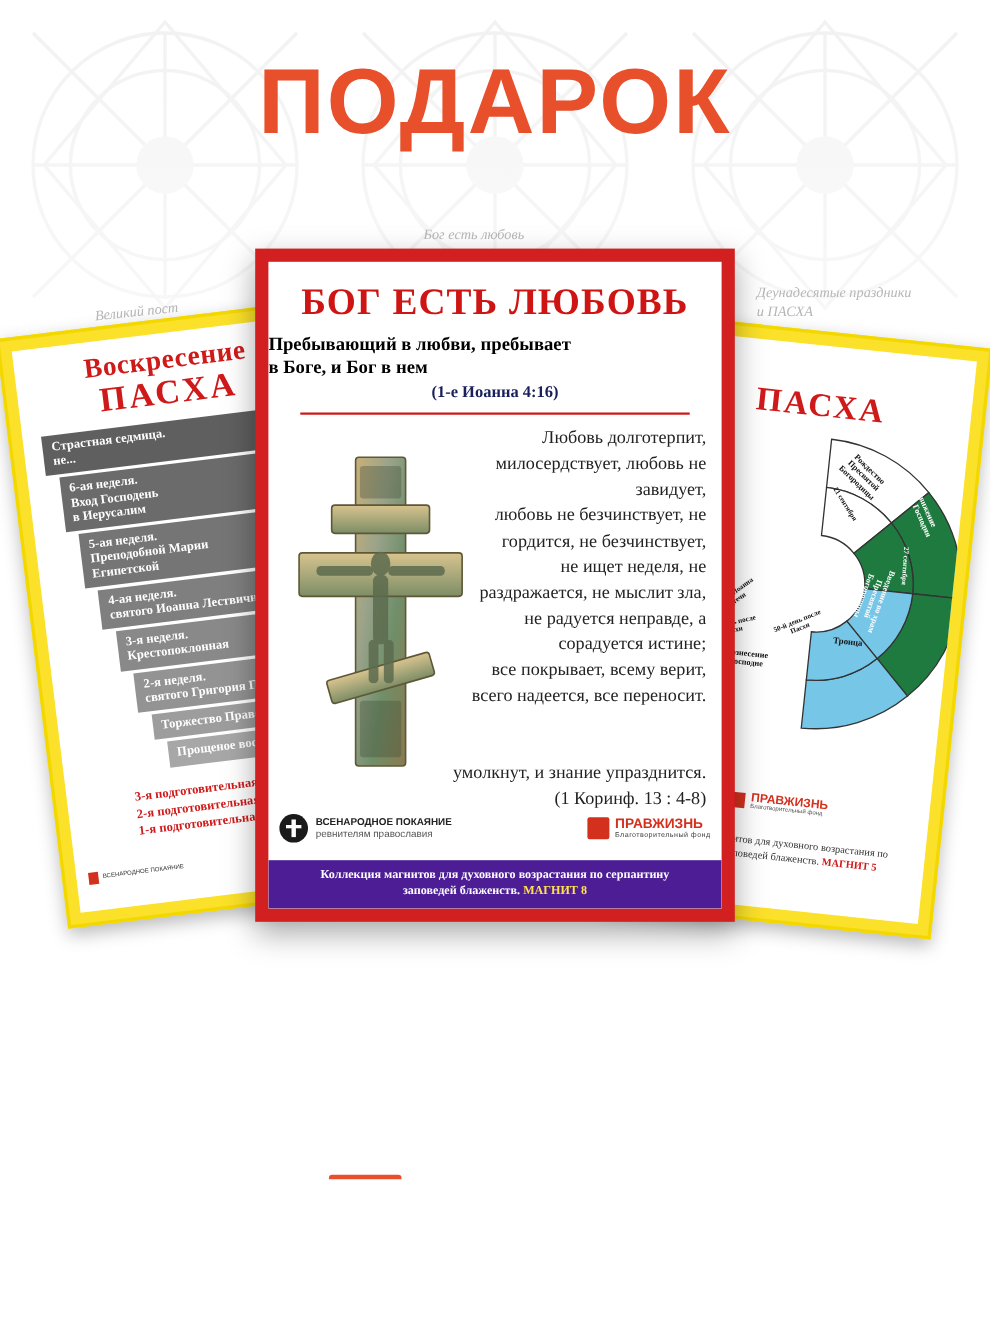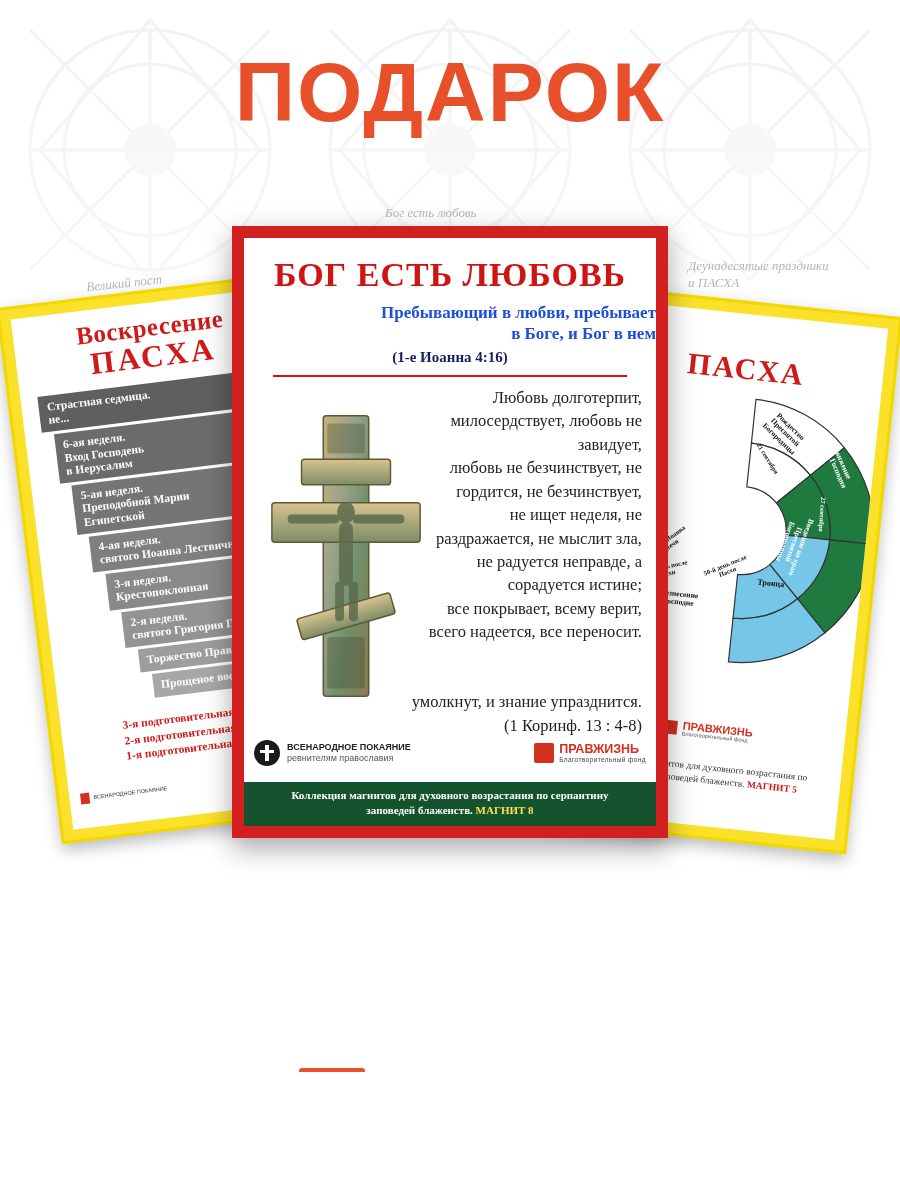--- a/index.html
+++ b/index.html
@@ -196,22 +196,22 @@
     margin-top: 18px;
     text-align: center;
     color: #cf1414;
     font-family: "Liberation Serif", serif;
     font-weight: 700;
     font-size: 34px;
     letter-spacing: 1px;
   }
   .cc-sub {
     margin-top: 8px;
-    text-align: right;
-    color: #1d4ed8;
+    text-align: left;
+    color: #000000;
     font-family: "Liberation Serif", serif;
     font-weight: 700;
     font-size: 17px;
     line-height: 1.25;
   }
   .cc-ref {
     margin-top: 4px;
     text-align: center;
     color: #181f5c;
     font-family: "Liberation Serif", serif;
@@ -274,21 +274,21 @@
     display: block;
     color: #444;
     font-weight: 400;
     font-size: 6.5px;
     letter-spacing: 0.4px;
     margin-top: 2px;
   }
   .cc-banner {
     position: absolute;
     left: 0; right: 0; bottom: 0;
-    background: #14532d;
+    background: #4c1d95;
     color: #ffffff;
     text-align: center;
     font-family: "Liberation Serif", serif;
     font-weight: 700;
     font-size: 11px;
     line-height: 1.35;
     padding: 6px 10px 8px 10px;
   }
   .cc-banner .magnit { color: #ffe14d; }
 

